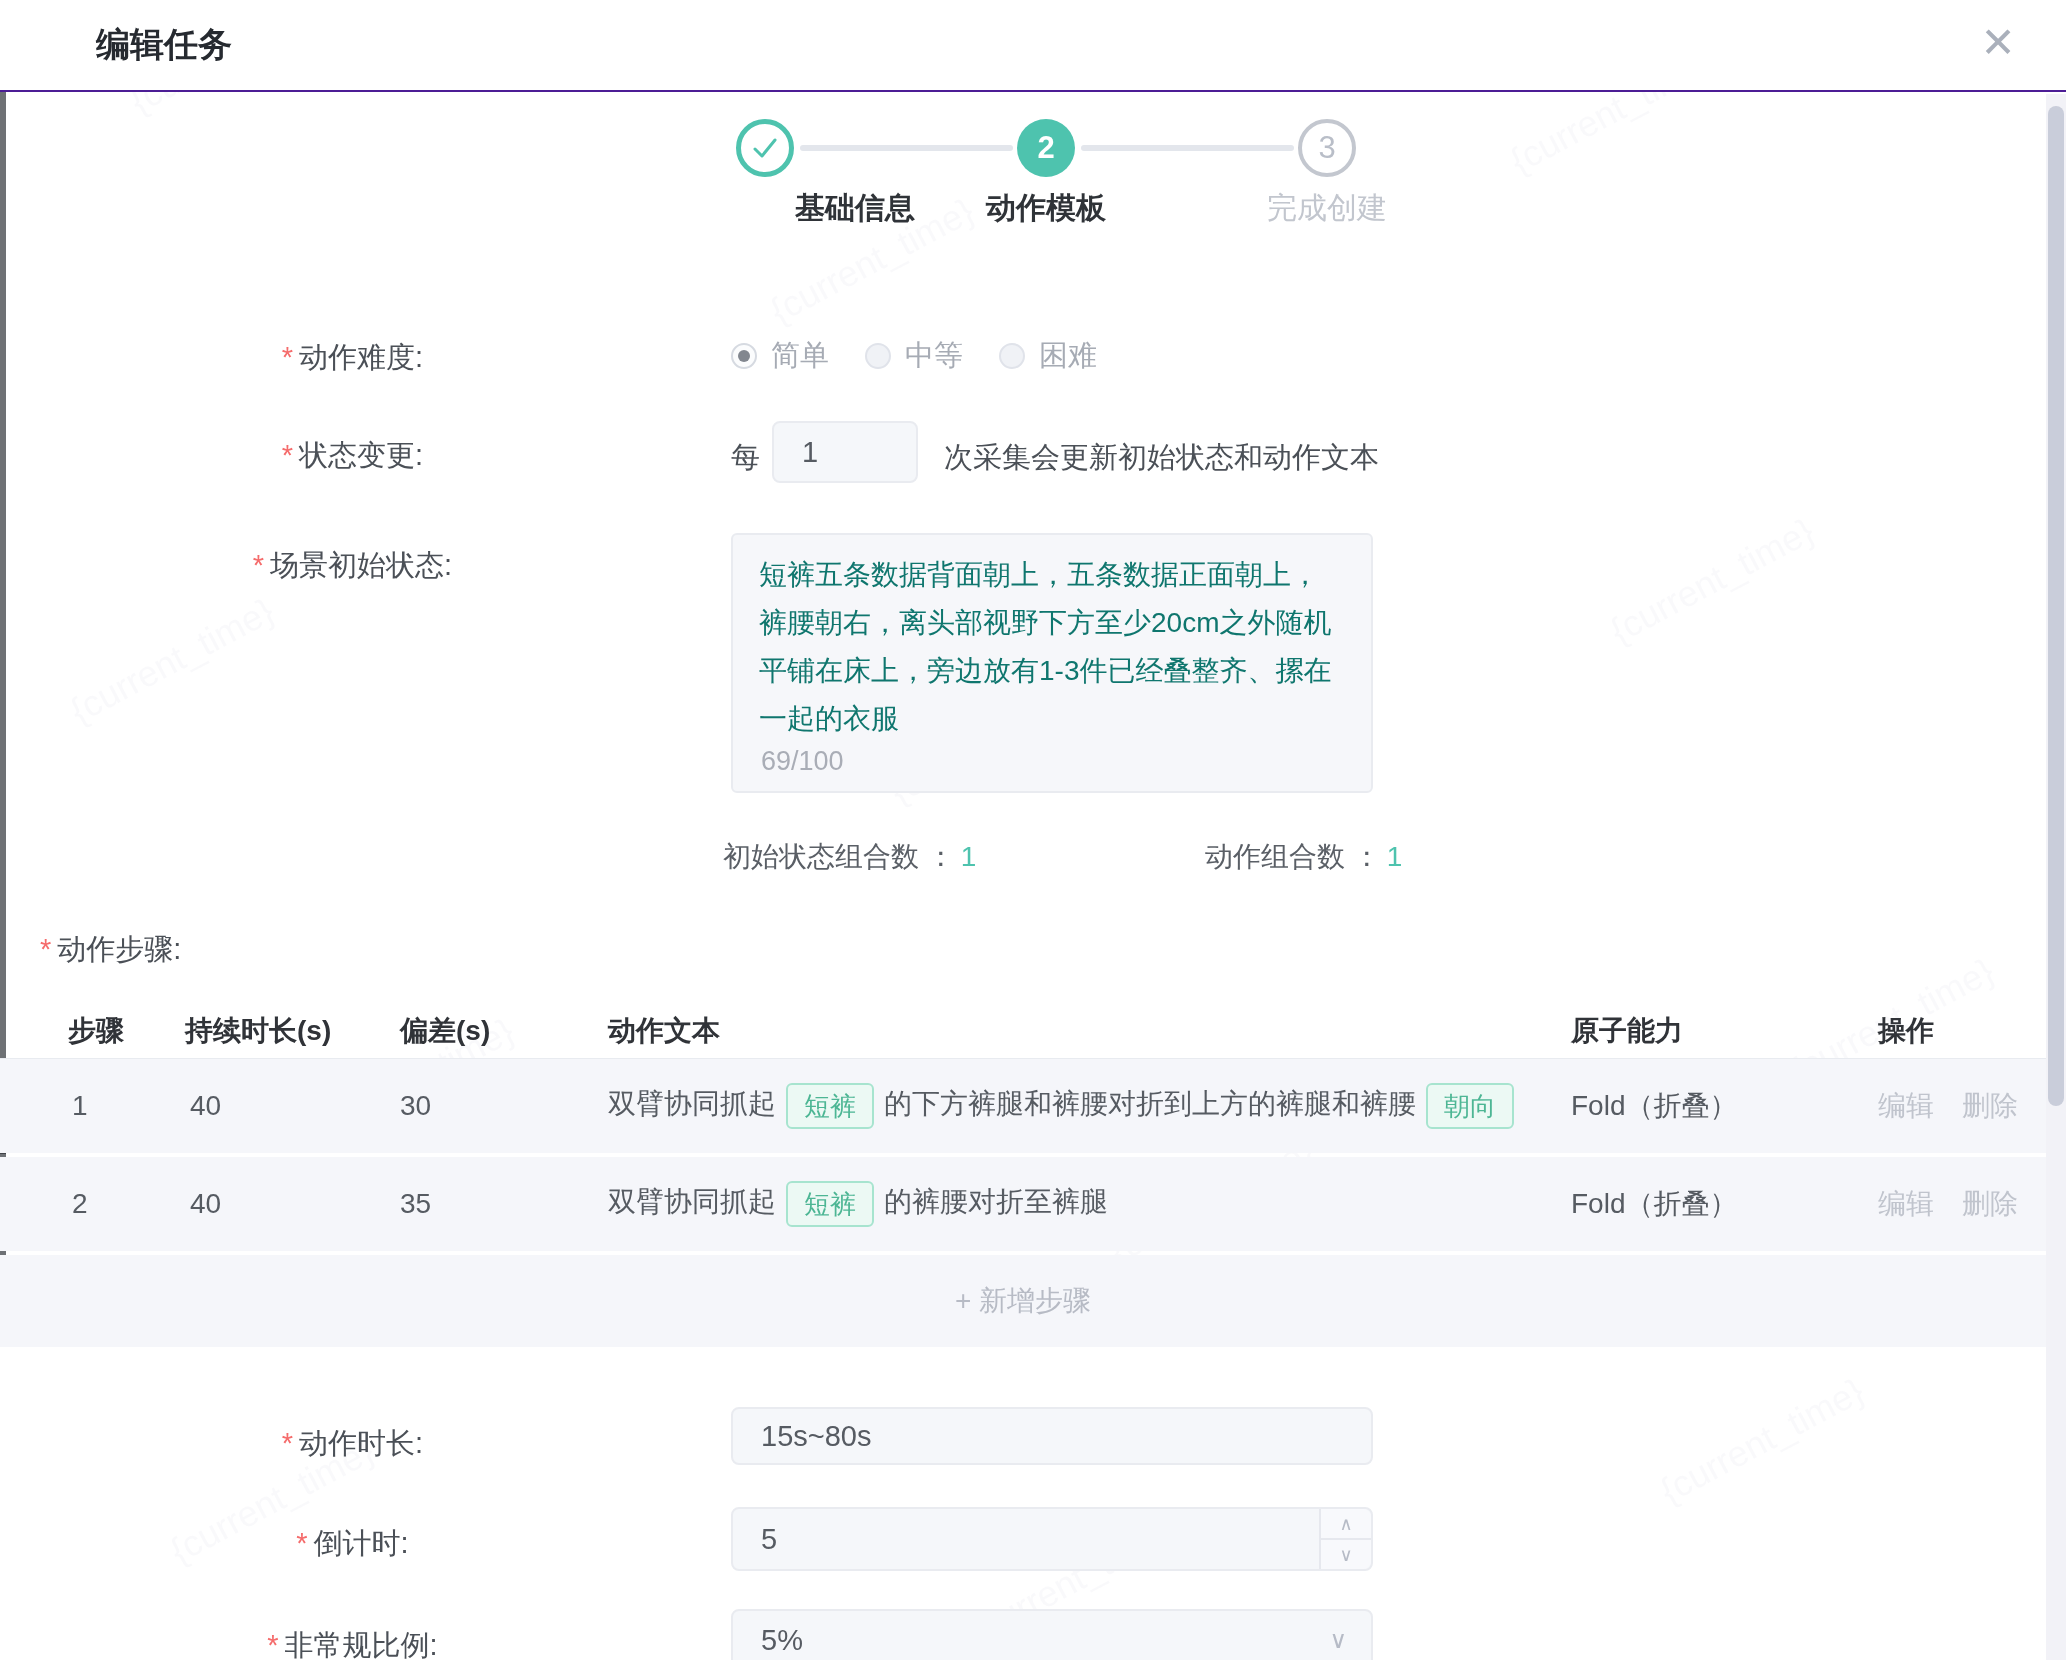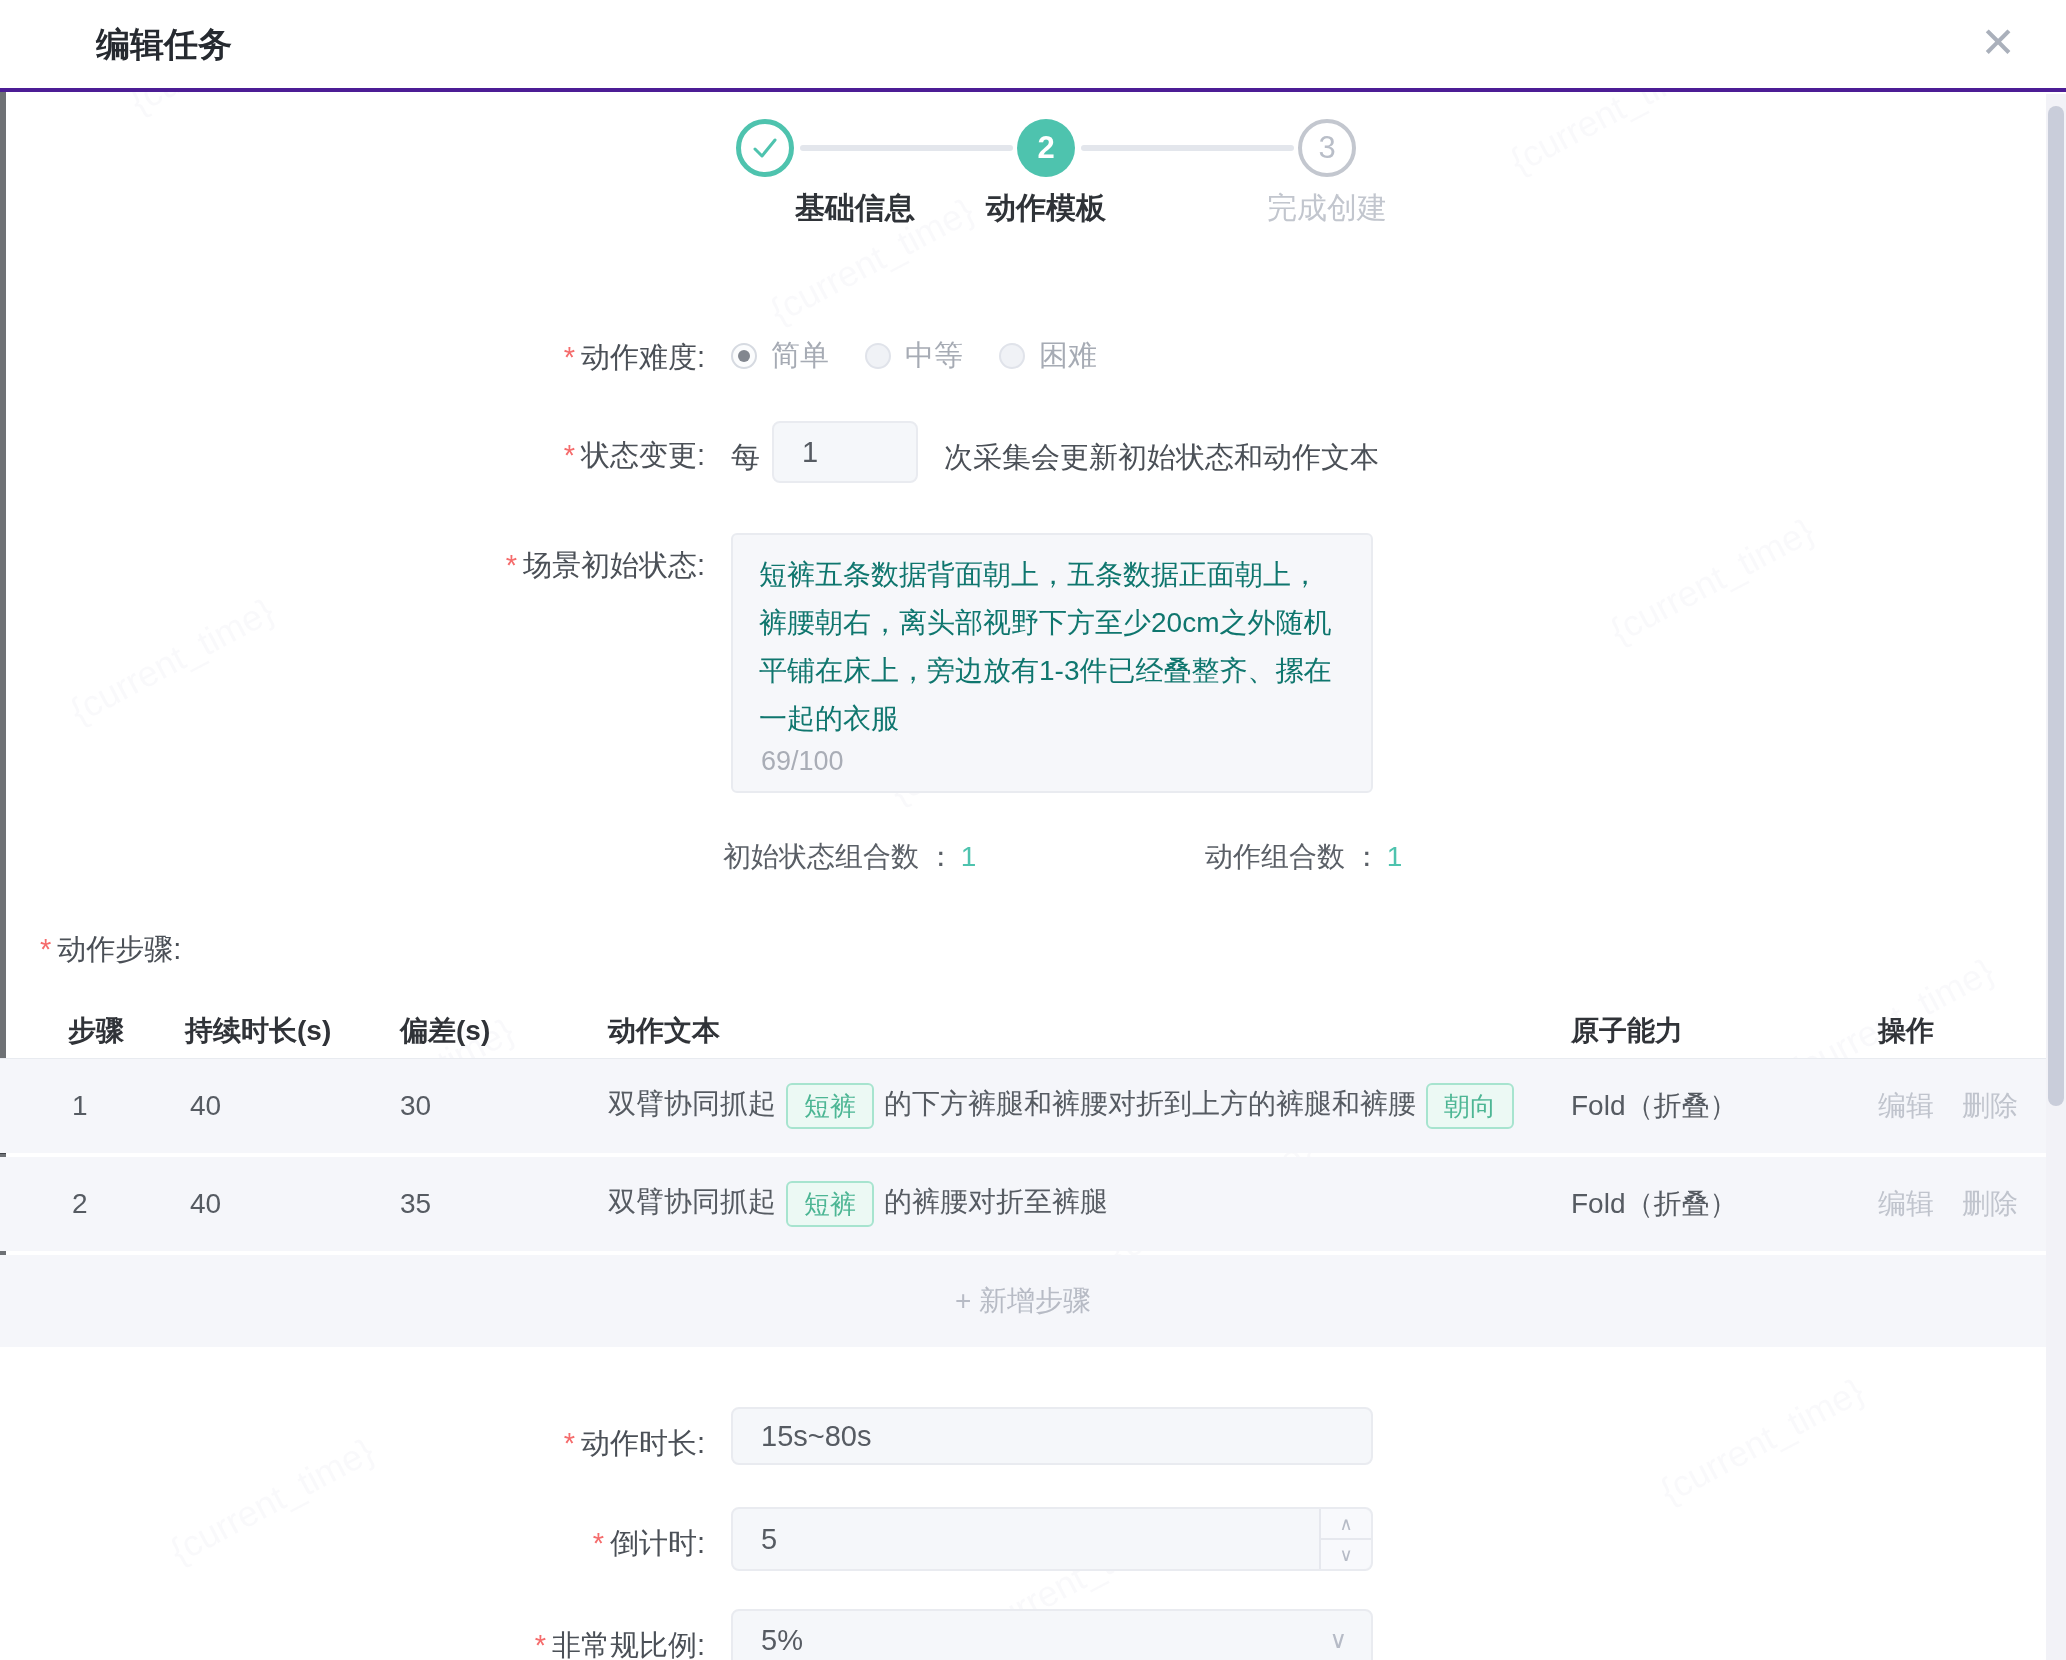--- a/index.html
+++ b/index.html
@@ -10,39 +10,39 @@
   }
   
   .wm { position:absolute; font-size:36px; color:rgba(140,150,175,0.055);
         transform:rotate(-28deg); white-space:nowrap; pointer-events:none; }
   
   .left-strip { position:absolute; left:0; top:8px; width:6px; height:1310px; background:#6e7175; }
   .left-strip-notch { position:absolute; left:0; top:1138px; width:6px; height:16px; background:#404247; }
   .scroll-track { position:absolute; right:0; top:94px; width:20px; height:1566px; background:#f2f2f7; }
   .scroll-thumb { position:absolute; right:2px; top:106px; width:16px; height:1000px; background:#c9cdda; border-radius:8px; }
   
-  .hdr { position:absolute; left:0; top:0; width:2066px; height:92px; background:#fff; border-bottom:4px solid #4c1d95; }
+  .hdr { position:absolute; left:0; top:0; width:2066px; height:92px; background:#fff; border-bottom:2px solid #4c1d95; }
   .hdr-title { position:absolute; left:96px; top:22px; font-size:34px; font-weight:700; color:#262a30; }
   .hdr-close { position:absolute; right:40px; top:14px; width:56px; height:56px; display:flex; align-items:center; justify-content:center;
                font-size:42px; color:#aab0bb; cursor:pointer; }
   
   .step-circle { position:absolute; top:119px; width:58px; height:58px; border-radius:50%;
                  display:flex; align-items:center; justify-content:center; background:#fff; }
   .sc1 { left:736px; border:5px solid #4ec3ae; }
   .sc2 { left:1017px; background:#4ec3ae; color:#fff; font-size:31px; font-weight:600; }
   .sc3 { left:1298px; border:4px solid #c3c7cf; color:#b9bec8; font-size:31px; }
   .step-line { position:absolute; top:145px; height:6px; background:#e3e6ec; border-radius:3px; }
   .sl1 { left:800px; width:213px; }
   .sl2 { left:1081px; width:213px; }
   .step-label { position:absolute; top:188px; width:300px; text-align:center; font-size:30px; }
   .stl1 { left:615px; color:#2f3338; font-weight:700;text-align:right; }
   .stl2 { left:896px; color:#2f3338; font-weight:600; }
   .stl3 { left:1177px; color:#c2c6ce; font-weight:400; }
   
-  .flabel { position:absolute; left:0; width:705px; text-align:right; font-size:29px; color:#4b5057; }
+  .flabel { position:absolute; left:0; width:705px; text-align:center; font-size:29px; color:#4b5057; }
   .req { color:#f56c6c; margin-right:6px; }
   .plain { font-size:29px; color:#4b5057; }
   
   .radio-row { position:absolute; left:731px; top:336px; display:flex; align-items:center; gap:36px; }
   .radio-item { display:flex; align-items:center; gap:14px; cursor:pointer; }
   .radio-dot { width:26px; height:26px; border-radius:50%; background:#f0f2f6; border:2px solid #e0e3ea; position:relative; }
   .radio-dot.sel { border-color:#d6dae1; background:#fbfcfd; }
   .radio-dot.sel::after { content:""; position:absolute; left:50%; top:50%; width:12px; height:12px; margin:-6px 0 0 -6px;
                           border-radius:50%; background:#82878f; }
   .radio-txt { font-size:29px; color:#a6abb4; }

